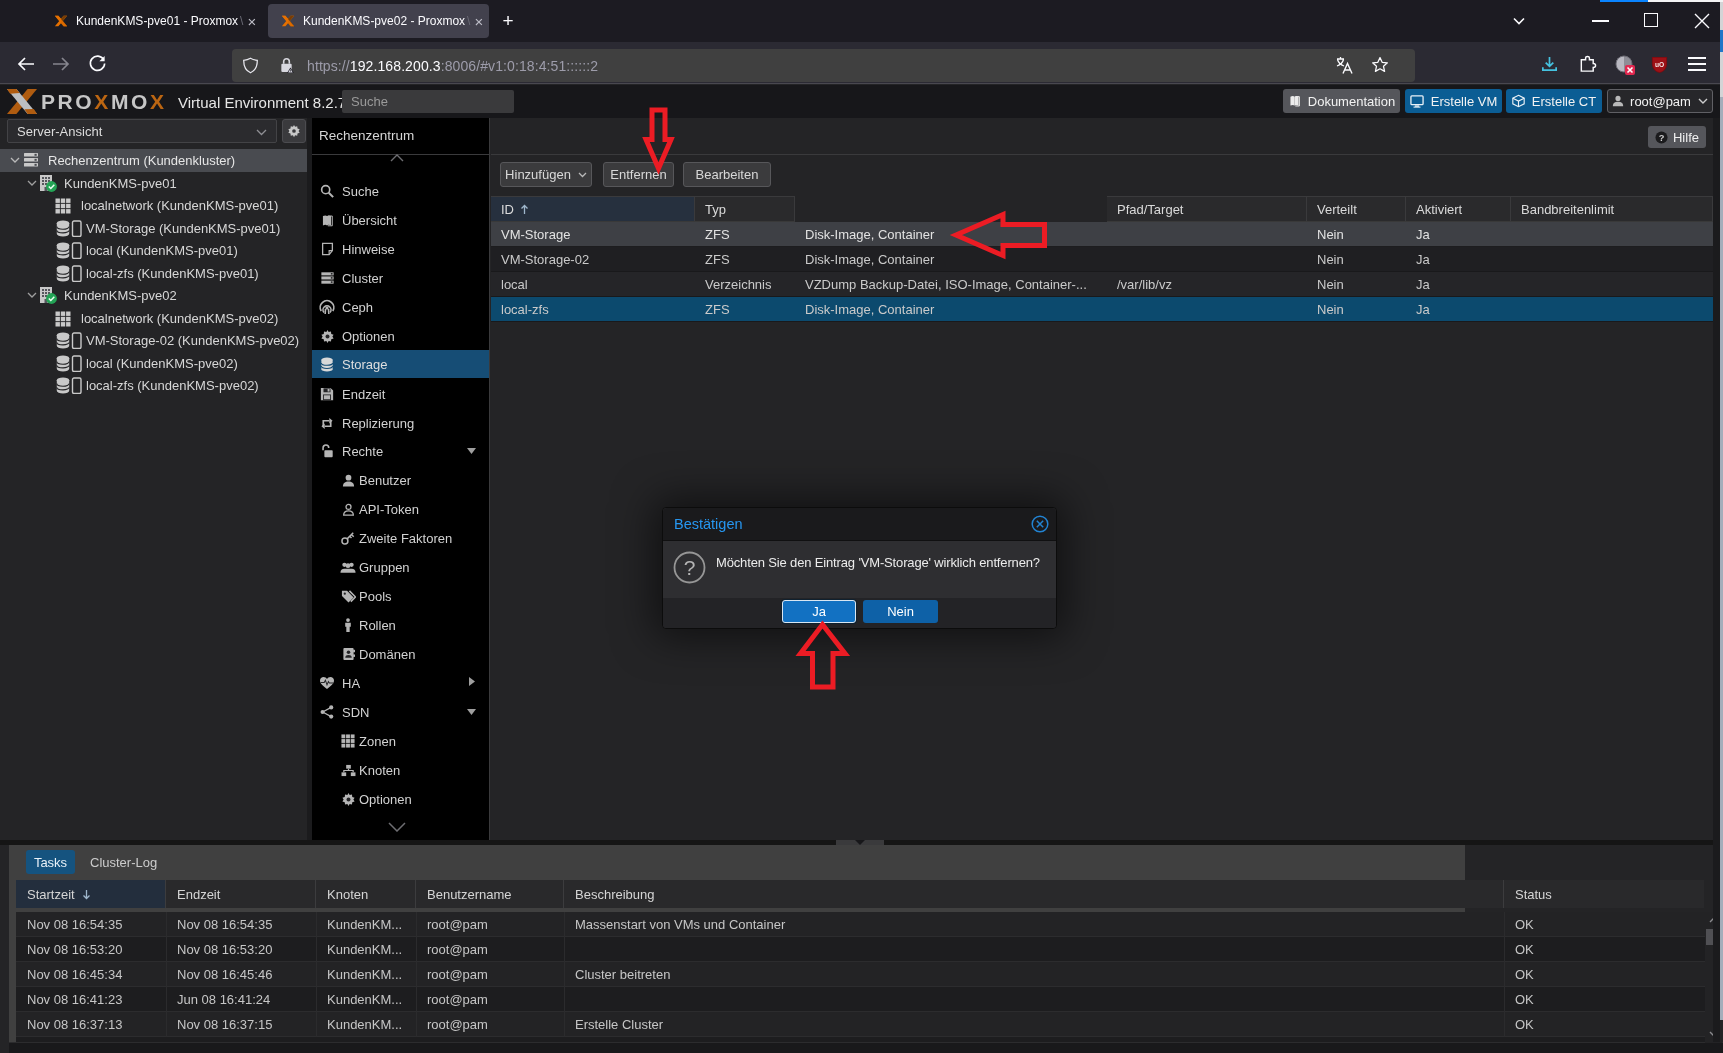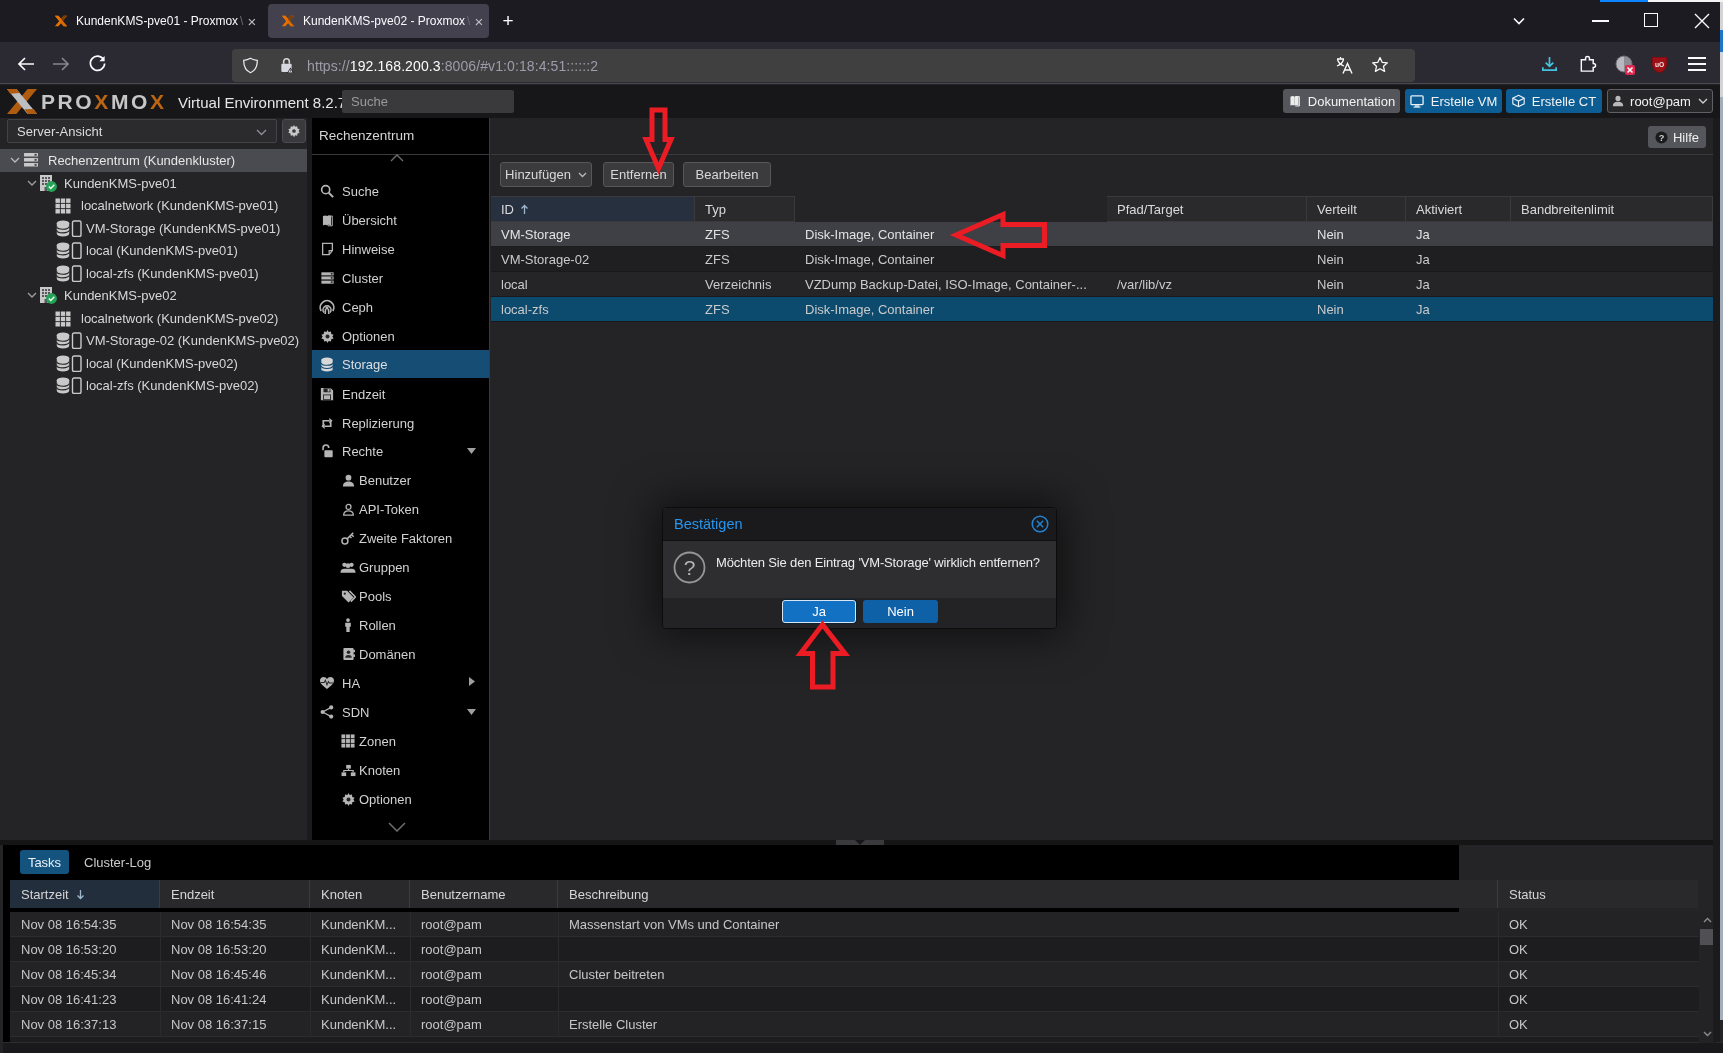--- a/index.html
+++ b/index.html
@@ -30,21 +30,21 @@
 .mi-ic2{position:absolute;left:28px;width:16px;height:16px;display:flex;align-items:center;justify-content:center}
 .mi-tx2{position:absolute;left:47px}
 
 #content{position:absolute;top:33px;left:491px;width:1222px;height:722px;background:#242426}
 .cth{position:absolute;top:78px;height:26px;background:#2a2a2c;border-right:1px solid #3a3a3c;border-top:1px solid #3a3a3c;border-bottom:1px solid #393939;display:flex;align-items:center;padding-left:10px;color:#dadada}
 .crow{position:absolute;height:25px}
 .ccell{position:absolute;top:0;height:25px;display:flex;align-items:center;padding-left:10px;color:#cacaca;white-space:nowrap;overflow:hidden}
 .tbtn{position:absolute;top:44px;height:25px;background:#3b3b3d;border:1px solid #57575a;border-radius:3px;display:flex;align-items:center;justify-content:center;color:#d8d8d8}
 
 #splitter{position:absolute;top:755px;left:0;width:1723px;height:5px;background:#151515}
-#tasks{position:absolute;top:760px;left:3px;width:1456px;height:208px;background:#000000}
+#tasks{position:absolute;top:760px;left:9px;width:1456px;height:208px;background:#404040}
 .th2{position:absolute;top:35px;height:28px;background:#29292b;border-right:1px solid #3c3c3e;display:flex;align-items:center;padding-left:11px;color:#d5d5d5}
 .trow2{position:absolute;left:7px;width:1689px;height:25px}
 .tc{position:absolute;top:0;height:25px;display:flex;align-items:center;padding-left:11px;color:#c6c6c6;white-space:nowrap}
 
 #modal{position:absolute;left:662px;top:507px;width:395px;height:122px;background:#2e2e31;border-radius:4px;box-shadow:0 0 40px 8px rgba(0,0,0,0.55);border:1px solid #0c0c0c}
 svg{display:block}
 </style>
 </head>
 <body>
 <div id="root">
@@ -673,21 +673,21 @@
   <div class="trow2" style="top:116.5px;background:#232325;border-bottom:1px solid #2c2c2e">
     <div class="tc" style="left:0;width:150px">Nov 08 16:45:34</div>
           <div class="tc" style="left:150px;width:150px">Nov 08 16:45:46</div>
           <div class="tc" style="left:300px;width:100px">KundenKM...</div>
           <div class="tc" style="left:400px;width:148px">root@pam</div>
           <div class="tc" style="left:548px;width:940px">Cluster beitreten</div>
           <div class="tc" style="left:1488px;width:200px">OK</div>
   </div>
   <div class="trow2" style="top:141.5px;background:#1d1d1f;border-bottom:1px solid #2c2c2e">
     <div class="tc" style="left:0;width:150px">Nov 08 16:41:23</div>
-          <div class="tc" style="left:150px;width:150px">Nov 08 16:41:24</div>
+          <div class="tc" style="left:150px;width:150px">Jun 08 16:41:24</div>
           <div class="tc" style="left:300px;width:100px">KundenKM...</div>
           <div class="tc" style="left:400px;width:148px">root@pam</div>
           <div class="tc" style="left:1488px;width:200px">OK</div>
   </div>
   <div class="trow2" style="top:166.5px;background:#232325;border-bottom:1px solid #2c2c2e">
     <div class="tc" style="left:0;width:150px">Nov 08 16:37:13</div>
           <div class="tc" style="left:150px;width:150px">Nov 08 16:37:15</div>
           <div class="tc" style="left:300px;width:100px">KundenKM...</div>
           <div class="tc" style="left:400px;width:148px">root@pam</div>
           <div class="tc" style="left:548px;width:940px">Erstelle Cluster</div>

